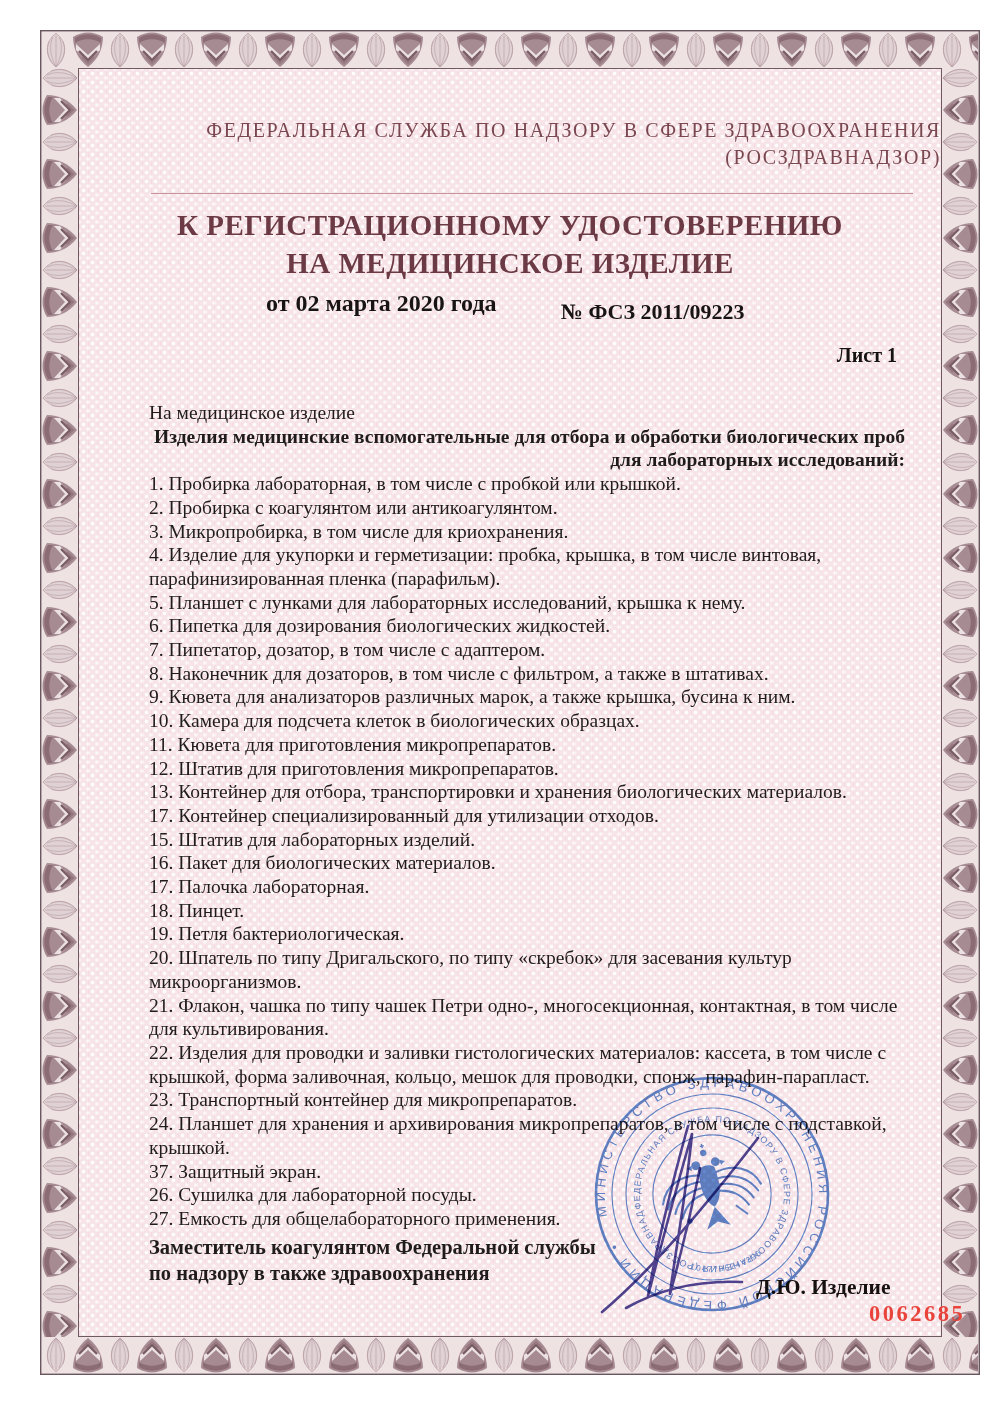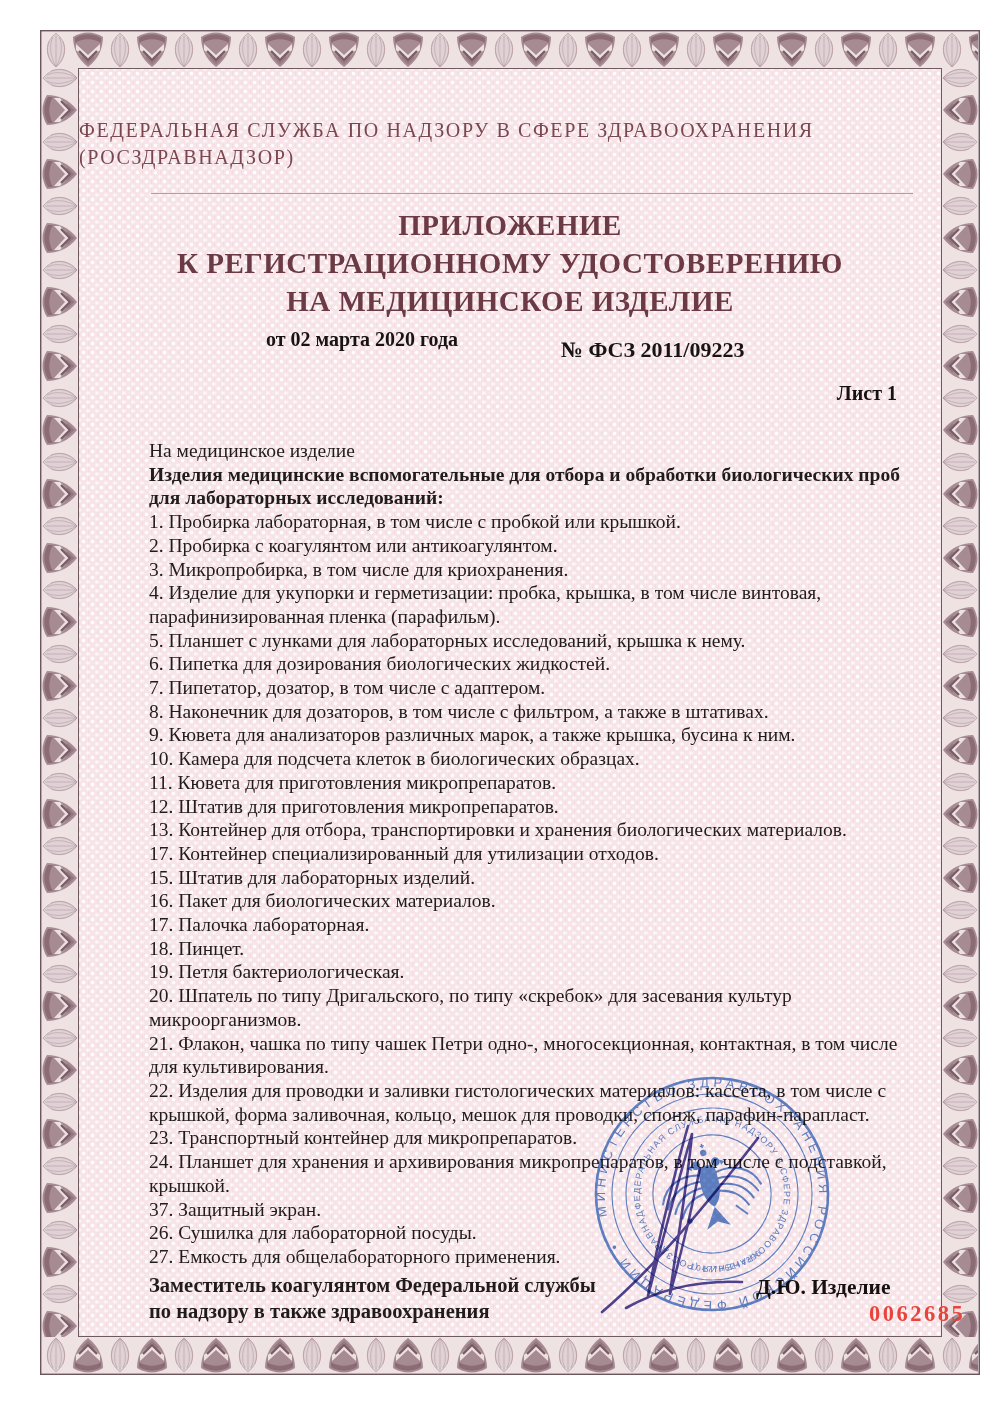--- a/index.html
+++ b/index.html
@@ -14,31 +14,31 @@
     position:absolute;left:78px;top:68px;width:864px;height:1269px;
     box-sizing:border-box;border:1.3px solid #6f5a61;
     background-color:#f7e4e8;
     background-image:
       radial-gradient(circle, rgba(255,255,255,0.95) 1.3px, rgba(255,255,255,0) 2.3px),
       radial-gradient(circle, rgba(255,255,255,0.75) 1.3px, rgba(255,255,255,0) 2.3px),
       repeating-linear-gradient(90deg, rgba(240,198,208,0.30) 0 1px, transparent 1px 9px);
     background-size:9px 9px, 9px 9px, auto;
     background-position:0 0, 4.5px 4.5px, 0 0;
   }
-  .agency{padding-top:48px;text-align:left;color:var(--maroon,#7a4750);
+  .agency{padding-top:48px;text-align:right;color:var(--maroon,#7a4750);
     font-size:20px;line-height:27px;letter-spacing:1.6px;}
   .divider{margin:22px 30px 0 72px;width:762px;border-top:1px solid #c4969c;height:0;}
   .title{margin-top:12px;text-align:center;color:var(--maroon-dark,#6b3a44);
     font-weight:bold;font-size:29px;line-height:38px;letter-spacing:0.5px;}
   .meta{position:relative;height:48px;margin-top:6px;color:#181314;}
-  .meta .date{position:absolute;left:187px;top:2px;font-weight:bold;font-size:20px;}
+  .meta .date{position:absolute;left:187px;top:2px;font-weight:bold;font-size:24px;}
   .meta .number{position:absolute;left:482px;top:11px;font-weight:bold;font-size:22px;}
   .sheet-label{margin:8px 44px 0 0;text-align:right;font-weight:bold;font-size:20px;color:#161113;}
   .body{margin:34px 36px 0 70px;font-size:19.5px;line-height:23.7px;color:#201b1c;}
-  .body .heading{font-weight:bold;}
+  .body .heading{font-weight:bold;text-align:right;}
   .sig-title{font-weight:bold;margin-top:3px;font-size:20.5px;line-height:26px;max-width:520px;}
   .signatory{position:absolute;left:677px;top:1206px;font-weight:bold;font-size:21.5px;color:#16100f;}
   .serial{position:absolute;left:746px;top:1232px;font-weight:bold;font-size:22.5px;
     letter-spacing:2.5px;color:var(--serial-red,#e8443c);margin-left:44px;}
   svg.stamp{position:absolute;left:590px;top:1072px;color:var(--stamp-blue,#4b79c8);
     opacity:.88;mix-blend-mode:multiply;}
   svg.stamp text{font-family:"Liberation Sans", sans-serif;fill:currentColor;}
   svg.signature{position:absolute;left:600px;top:1112px;color:var(--ink,#473d92);
     opacity:.95;mix-blend-mode:multiply;}
 </style>
@@ -87,21 +87,20 @@
   <div class="sheet">
 
     <div class="agency">
       <div>ФЕДЕРАЛЬНАЯ СЛУЖБА ПО НАДЗОРУ В СФЕРЕ ЗДРАВООХРАНЕНИЯ</div>
       <div>(РОСЗДРАВНАДЗОР)</div>
     </div>
 
     <div class="divider"></div>
 
     <div class="title">
-      <div>ПРИЛОЖЕНИЕ</div>
       <div>К РЕГИСТРАЦИОННОМУ УДОСТОВЕРЕНИЮ</div>
       <div>НА МЕДИЦИНСКОЕ ИЗДЕЛИЕ</div>
     </div>
 
     <div class="meta">
       <div class="date">от  02 марта 2020 года</div>
       <div class="number">№  ФСЗ 2011/09223</div>
     </div>
 
     <div class="sheet-label">Лист  1</div>

